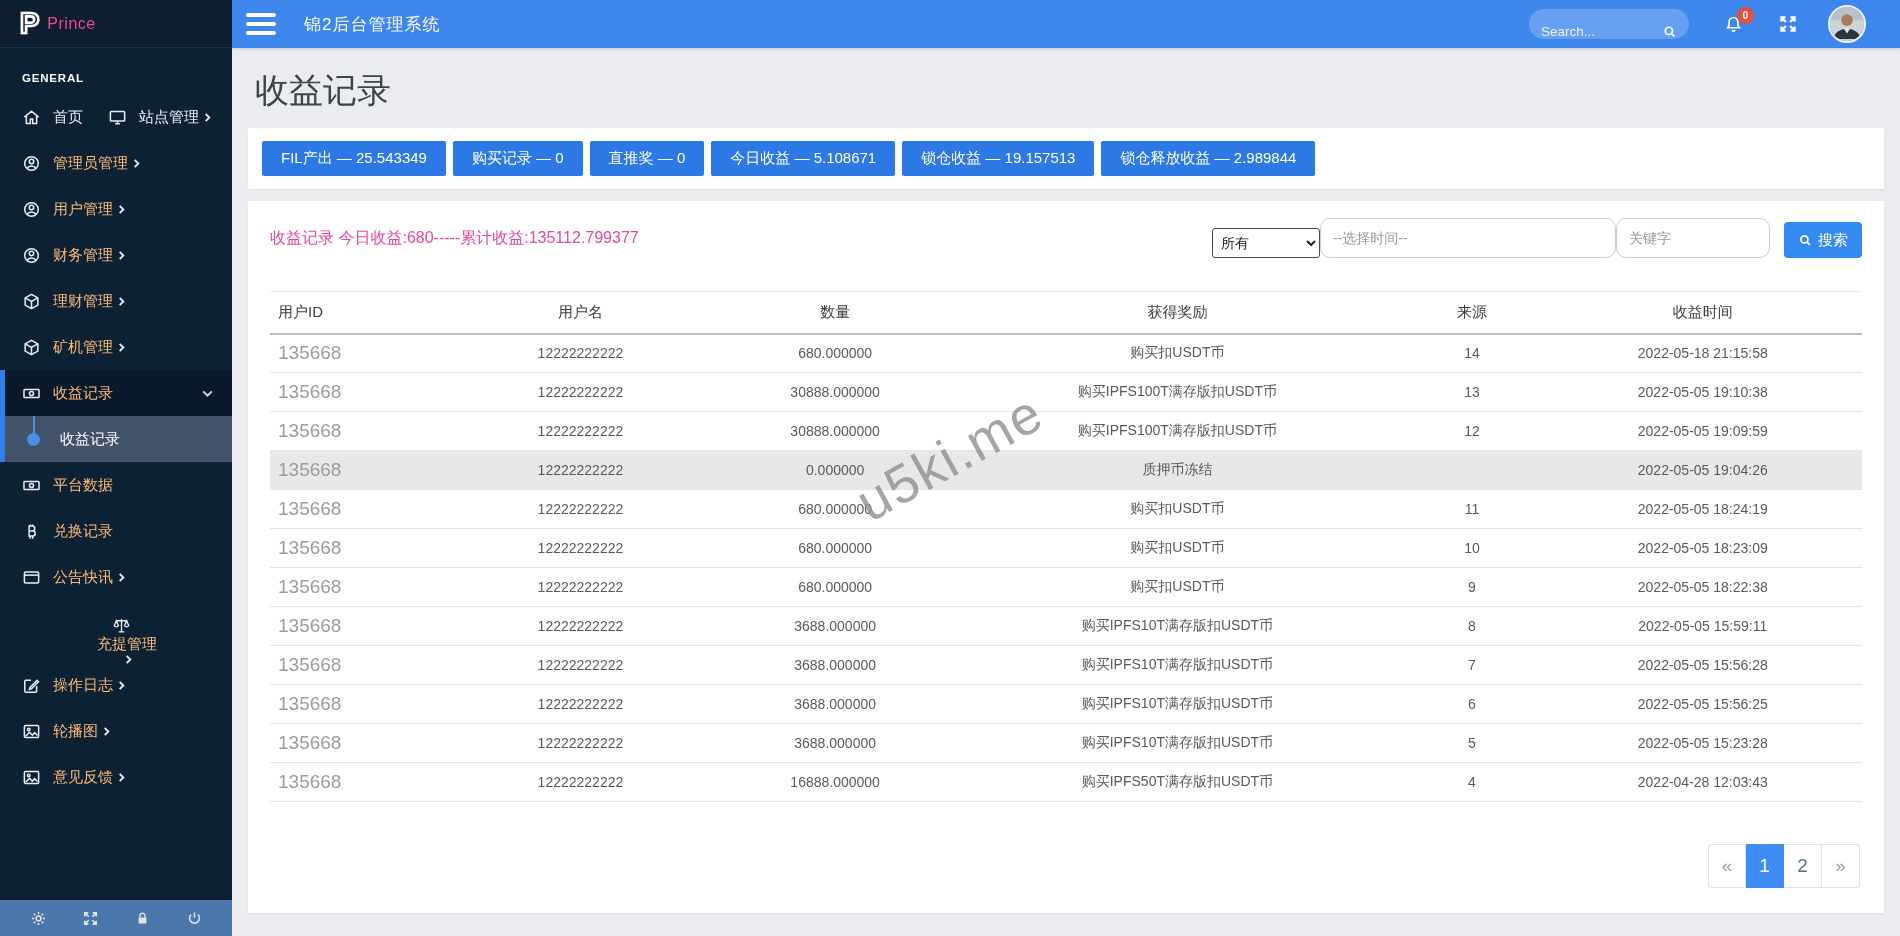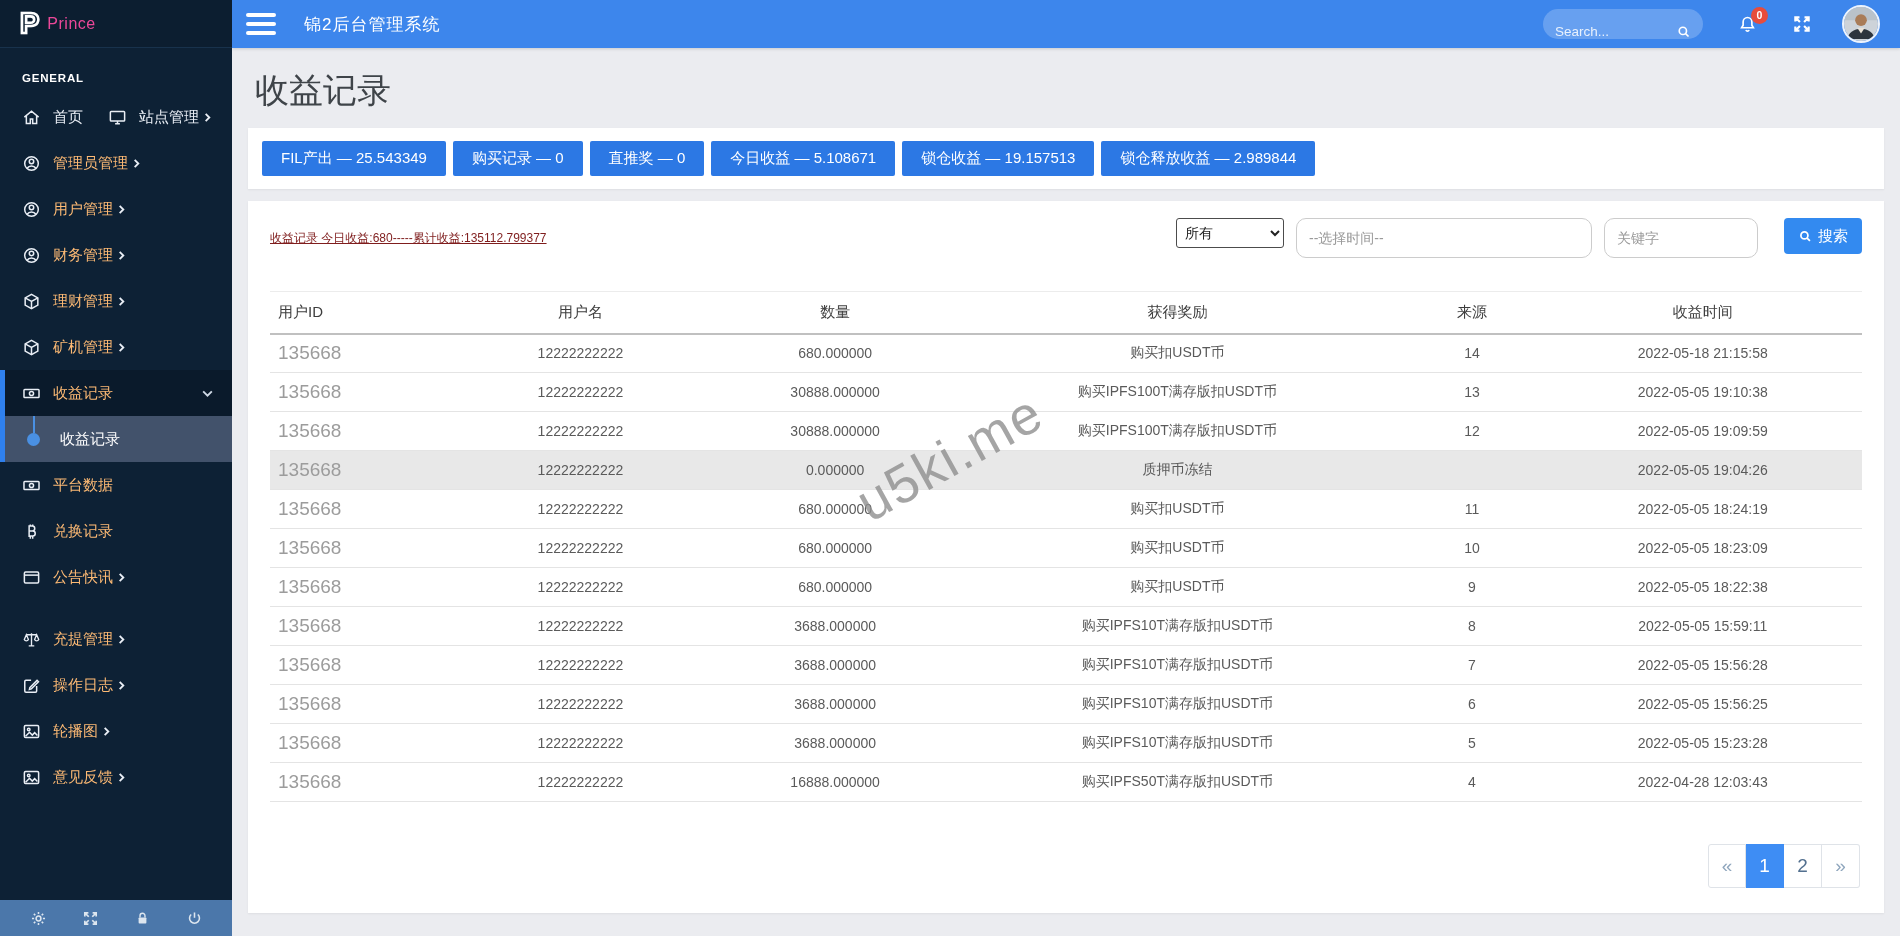--- a/index.html
+++ b/index.html
@@ -27,28 +27,28 @@
   .marrow{display:inline-flex; width:11px; height:11px; margin-left:3px; color:#e9eef5;}
   .marrow svg{width:100%; height:100%;}
   .active-group{border-left:5px solid var(--active-indicator);}
   .active-group .mrow{padding-left:17px; background:#0a1a2b;}
   .mchev{display:inline-flex; width:13px; height:13px; margin-left:auto; margin-right:18px; color:#cfd9e6;}
   .mchev svg{width:100%; height:100%;}
   .submenu{position:relative; height:46px; background:var(--submenu-bg); display:flex; align-items:center; cursor:pointer;}
   .subline{position:absolute; left:28px; top:0; width:2px; height:17px; background:#4a90e2;}
   .subdot{position:absolute; left:22px; top:17px; width:13px; height:13px; border-radius:50%; background:#4a90e2;}
   .sublabel{margin-left:55px; font-size:15px; color:#fff;}
-  .gap-top{margin-top:16px;}
+  .gap-top{margin-top:16px;flex-direction:column;}
   .sidebar-footer{position:absolute; left:0; bottom:0; width:232px; height:36px; background:var(--footer-bar); display:flex; align-items:center; justify-content:space-around; padding:0 12px;}
   .fico{display:inline-flex; width:17px; height:17px; color:#dde6ef; cursor:pointer;}
   .fico svg{width:100%; height:100%;}
 
   
   .main{flex:1; display:flex; flex-direction:column; height:100%;}
-  .topbar{display:flex; align-items:center; height:48px; background:var(--topbar); padding:0 20px 0 14px; box-shadow:0 1px 3px rgba(0,0,0,.15);}
+  .topbar{display:flex; align-items:center; height:48px; background:var(--topbar); padding:0 34px 0 14px; box-shadow:0 1px 3px rgba(0,0,0,.15);}
   .hamburger{display:flex; flex-direction:column; justify-content:center; gap:5px; width:32px; height:30px; cursor:pointer; margin-right:26px;}
   .hamburger span{display:block; width:30px; height:4px; border-radius:2px; background:#fff;}
   .tb-title{color:#fff; font-size:17px; font-weight:500; letter-spacing:1px;}
   .tb-spacer{flex:1;}
   .searchpill{display:flex; align-items:flex-end; width:160px; height:30px; border-radius:15px; background:rgba(255,255,255,.22); padding:0 12px; margin-right:34px;}
   .searchpill input{flex:1; min-width:0; border:none; outline:none; background:transparent; color:#fff; font-size:13.5px;}
   .searchpill input::placeholder{color:rgba(255,255,255,.85);}
   .sp-ico{display:inline-flex; width:15px; height:15px; color:#fff;}
   .sp-ico svg, .tb-ico svg{width:100%; height:100%;}
   .tb-bell{position:relative; display:inline-flex; margin-right:34px; cursor:pointer;}
@@ -58,22 +58,22 @@
   .tb-expand svg{width:100%;height:100%;}
   .avatar{width:38px; height:38px; border-radius:50%; overflow:hidden; border:2px solid rgba(255,255,255,.9); cursor:pointer;}
   .avatar svg{display:block; width:100%; height:100%;}
 
   .content{flex:1; padding:0 16px; overflow:hidden;}
   .page-title{margin:20px 0 14px 7px; font-size:34px; font-weight:500; color:#3f4449;}
   .stats-panel{background:#fff; padding:13px 14px; display:flex; gap:7px; box-shadow:0 1px 2px rgba(0,0,0,.06);}
   .stat-btn{border:none; background:var(--stat-button); color:#fff; font-size:15px; height:35px; padding:0 19px; cursor:pointer; border-radius:2px; font-family:inherit; white-space:nowrap;}
   .card{position:relative; margin-top:12px; background:#fff; height:712px; padding:16px 22px 0; box-shadow:0 1px 2px rgba(0,0,0,.06);}
   .filter-row{display:flex; align-items:center; height:42px;}
-  .summary{font-size:12px; color:#7f1d1d;text-decoration:underline;}
-  .filter-controls{margin-left:auto; display:flex; align-items:flex-start; gap:12px;}
+  .summary{font-size:16px; color:#ec4899;}
+  .filter-controls{margin-left:auto; display:flex; align-items:flex-end; }
   .type-select{width:108px; height:30px; font-size:14px; border:1px solid #4c4c4c; border-radius:3px; padding:0 4px; color:#222; background:#fff; font-family:inherit;}
   .inp{height:40px; border:1px solid #ccc; border-radius:10px; font-size:14px; padding:0 12px; color:#444; outline:none; font-family:Liberation Sans, sans-serif;}
   .inp::placeholder{color:#9a9a9a;}
   .inp-date{width:296px;}
   .inp-key{width:154px; margin-right:14px;}
   .search-btn{display:flex; align-items:center; gap:6px; border:none; background:var(--accent); color:#fff; height:36px; padding:0 14px; border-radius:4px; font-size:15px; cursor:pointer; font-family:inherit;}
   .search-btn .sp-ico{width:14px; height:14px;}
 
   table.data{width:100%; border-collapse:collapse; margin-top:32px; table-layout:fixed;}
   table.data th{font-size:15px; color:#3d3d3d; font-weight:normal; height:42px; text-align:center; border-top:1px solid #ececec; border-bottom:2px solid #c0c0c0;}

